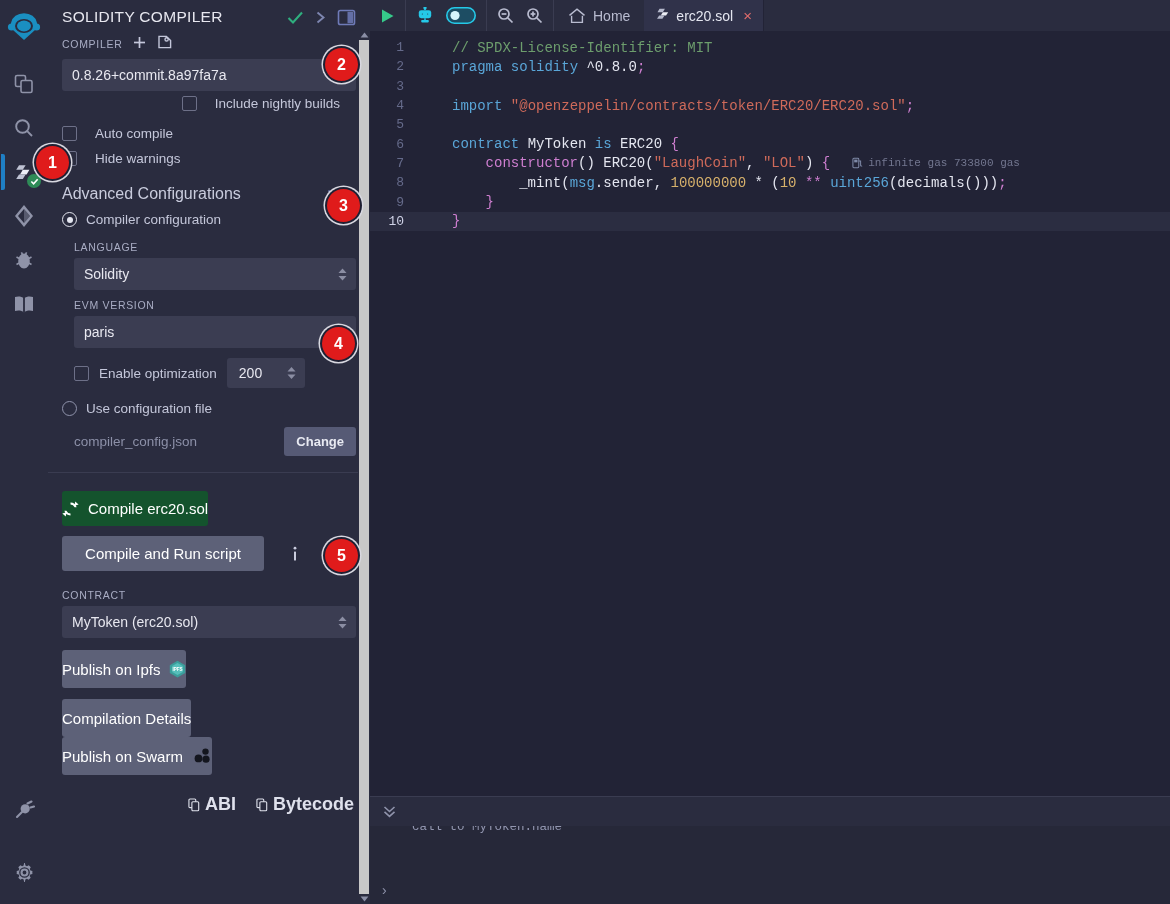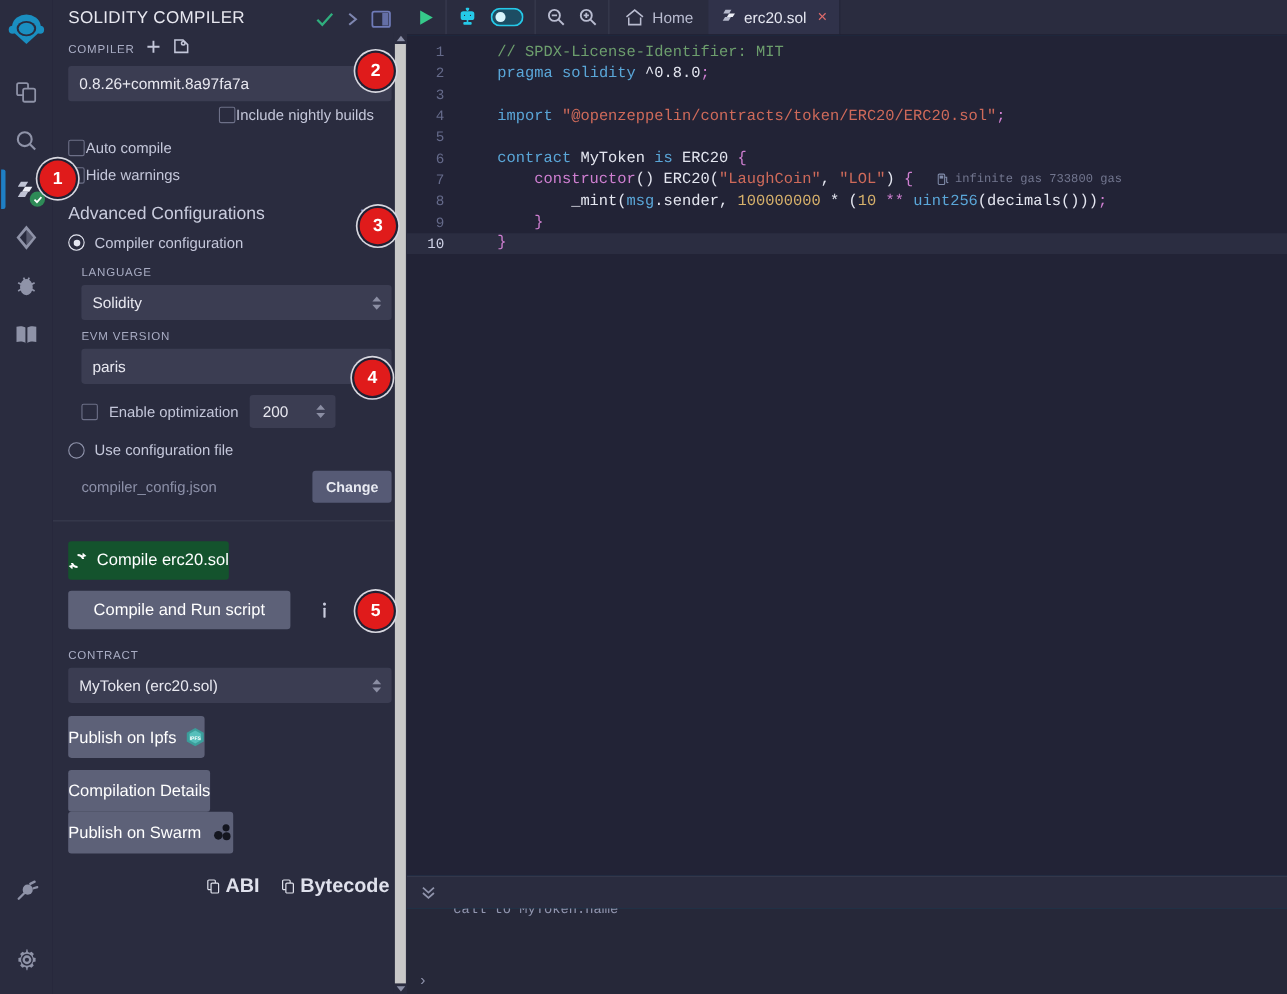--- a/index.html
+++ b/index.html
@@ -52,21 +52,21 @@
   .sub-label { color: #a9adc4; font-size: 10.5px; letter-spacing: .7px; }
 
   .field {
     margin: 2px 14px 0 14px; background: #3b3d52; border: none; border-radius: 3px;
     height: 32px; display: flex; align-items: center; padding: 0 8px 0 10px;
     color: #e8e8f0; font-size: 14px; position: relative; cursor: pointer;
   }
   .field .val { flex: 1; white-space: nowrap; overflow: hidden; }
   .stepper { display:flex; flex-direction: column; gap: 2px; align-items:center; opacity:.75; }
 
-  .check-row { display: flex; align-items: center; gap: 1px; padding: 5px 14px; }
+  .check-row { display: flex; align-items: center; gap: 18px; padding: 5px 14px; }
   .check-row.right { justify-content: flex-end; padding-right: 30px; }
   .cbox { width: 15px; height: 15px; border: 1px solid #6d7088; border-radius: 2px;
           background: transparent; flex: 0 0 15px; cursor: pointer; }
   .clab { color: #c4c7da; font-size: 13.5px; }
 
   .adv-head { display: flex; align-items: center; padding: 14px 14px 4px 14px; }
   .adv-title { color: #c9ccdd; font-size: 16px; flex: 1; }
 
   .radio-row { display: flex; align-items: center; gap: 9px; padding: 5px 14px; }
   .radio { width: 15px; height: 15px; border-radius: 50%; border: 1px solid #8f93ab;
@@ -116,21 +116,21 @@
   .pscroll { position: absolute; top: 30px; right: 0; width: 12px; bottom: 0;
              background: #2a2c3f; }
   .pscroll .track { position: absolute; top: 10px; bottom: 10px; left: 1px; right: 1px;
                     background: #c8c8c8; border-radius: 0; }
   .pscroll .arrow { position: absolute; left: 0; right: 0; height: 10px;
                     display: flex; align-items: center; justify-content: center; }
   .pscroll .arrow.top { top: 0; } .pscroll .arrow.bot { bottom: 0; }
 
   
   .main { flex: 1; height: 904px; display: flex; flex-direction: column;
-          background: #0c4a6e; position: relative; min-width: 0; }
+          background: #5eead4; position: relative; min-width: 0; }
   .toolbar { height: 32px; background: #2a2c3f; display: flex; align-items: stretch;
              border-bottom: 1px solid #222336; }
   .tb-group { display: flex; align-items: center; padding: 0 10px; gap: 12px;
               border-right: 1px solid #3a3c51; }
   .tb-ico { cursor: pointer; display: flex; align-items: center; }
   .tb-home { display: flex; align-items: center; gap: 7px; padding: 0 14px;
              color: #b9bcd0; font-size: 14px; cursor: pointer; }
   .tb-spacer { flex: 1; }
   .tabbar { display: flex; align-items: stretch; }
   .tab { display: flex; align-items: center; gap: 7px; padding: 0 11px;

